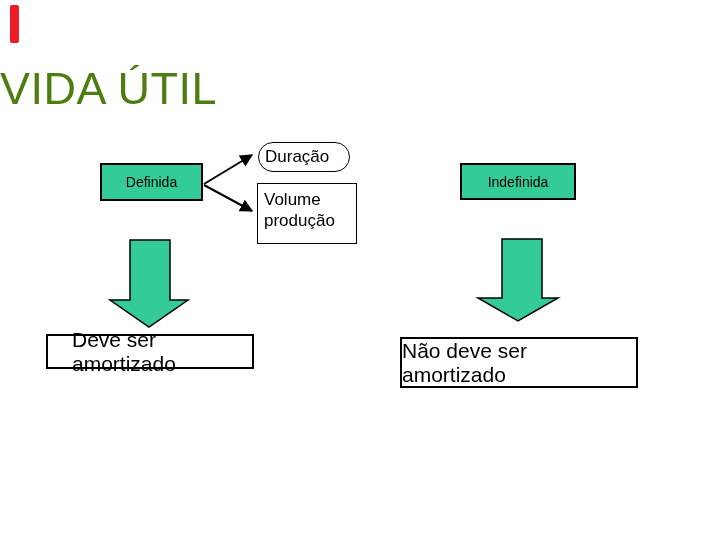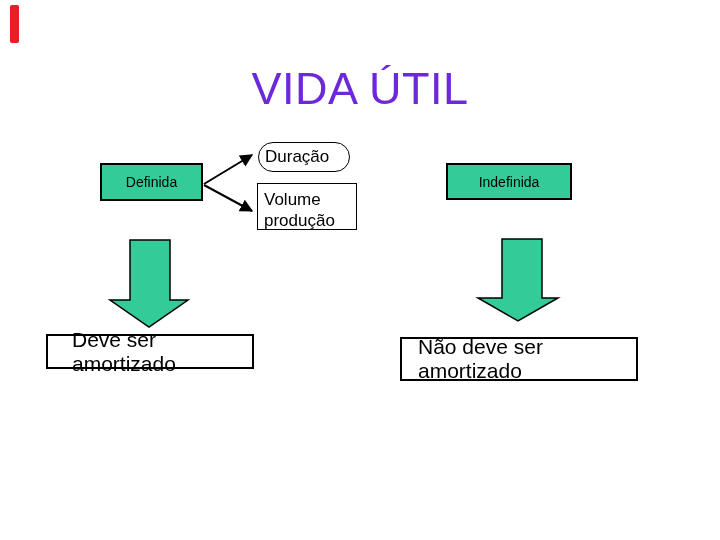--- a/index.html
+++ b/index.html
@@ -6,40 +6,40 @@
   .slide{
     position:relative;width:720px;height:540px;background:#ffffff;
     font-family:"Liberation Sans",sans-serif;overflow:hidden;color:#000;
   }
   .red-marker{
     position:absolute;left:10px;top:5px;width:9px;height:38px;
     background:var(--red,#ED1C24);border-radius:2px;
   }
   .title{
     position:absolute;left:0;top:66px;width:100%;margin:0;
-    text-align:center;font-size:45px;font-weight:400;line-height:1.0;
-    color:#6d28d9;letter-spacing:0.5px;
+    font-size:45px;font-weight:400;line-height:1.0;
+    color:#4d7c0f;letter-spacing:0.5px;
   }
   .layer{position:absolute;left:0;top:0;width:720px;height:540px;pointer-events:none;}
   .box{position:absolute;box-sizing:border-box;display:flex;align-items:center;}
   .green-box{
     background:var(--green,#33CC99);border:2px solid #000;
     justify-content:center;font-size:14px;
   }
   #definida{left:100px;top:163px;width:103px;height:38px;}
-  #indefinida{left:446px;top:163px;width:126px;height:37px;}
+  #indefinida{left:460px;top:163px;width:116px;height:37px;}
   .small-box{background:#fff;border:1px solid #000;font-size:17px;padding:1px 6px;}
   #duracao{left:258px;top:142px;width:92px;height:30px;border-radius:15px;}
   #volume{
-    left:257px;top:183px;width:100px;height:47px;
+    left:257px;top:183px;width:100px;height:61px;
     align-items:flex-start;line-height:21px;padding-top:5px;
   }
   .result-box{background:#fff;border:2px solid #000;font-size:21px;justify-content:center;}
   #deve{left:46px;top:334px;width:208px;height:35px;padding-left:24px;}
-  #nao{left:400px;top:337px;width:238px;height:44px;padding-left:16px;}
+  #nao{left:400px;top:337px;width:238px;height:51px;}
   .connector{stroke:var(--line,#000);stroke-width:2;}
   .block-arrow{fill:var(--green,#33CC99);stroke:#000;stroke-width:1.5;}
   #arrowhead path{fill:var(--line,#000);}
 </style>
 </head>
 <body>
 
 <div class="slide">
 
   <div class="red-marker"></div>

